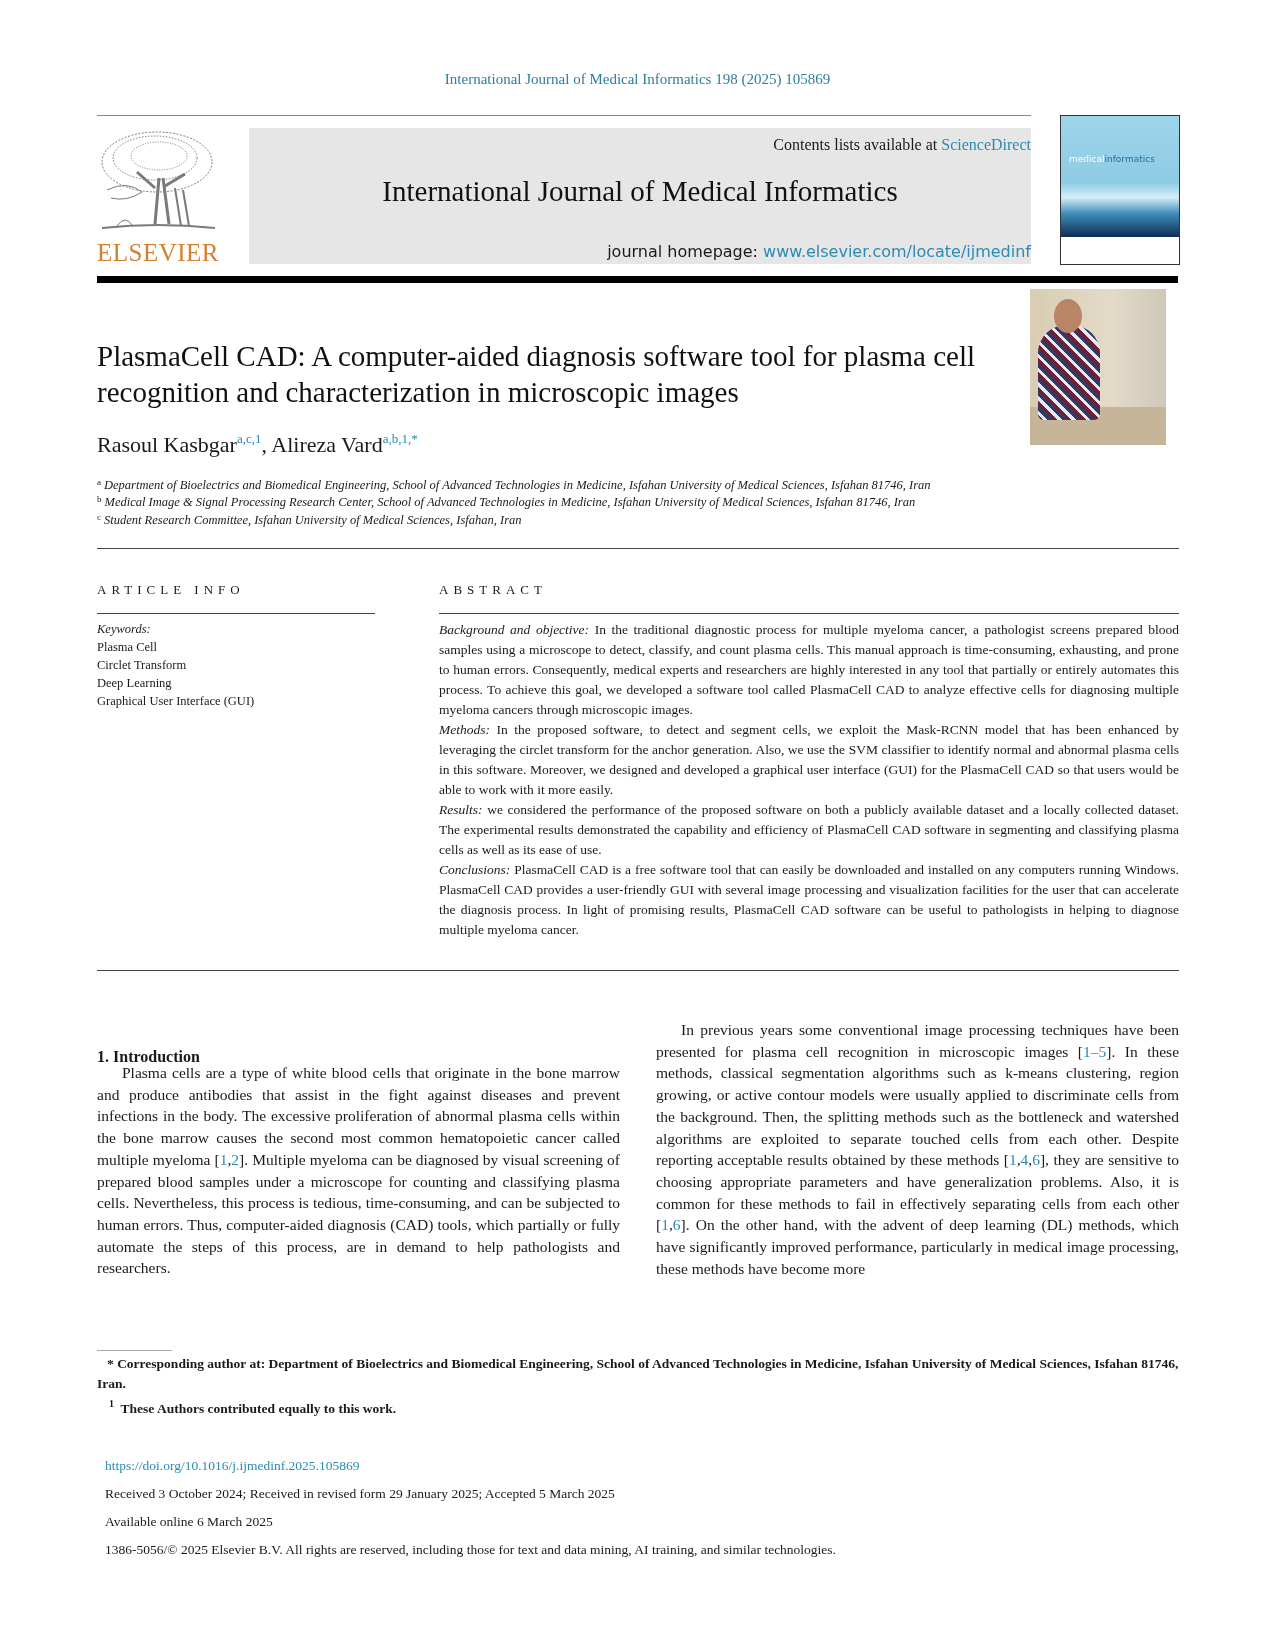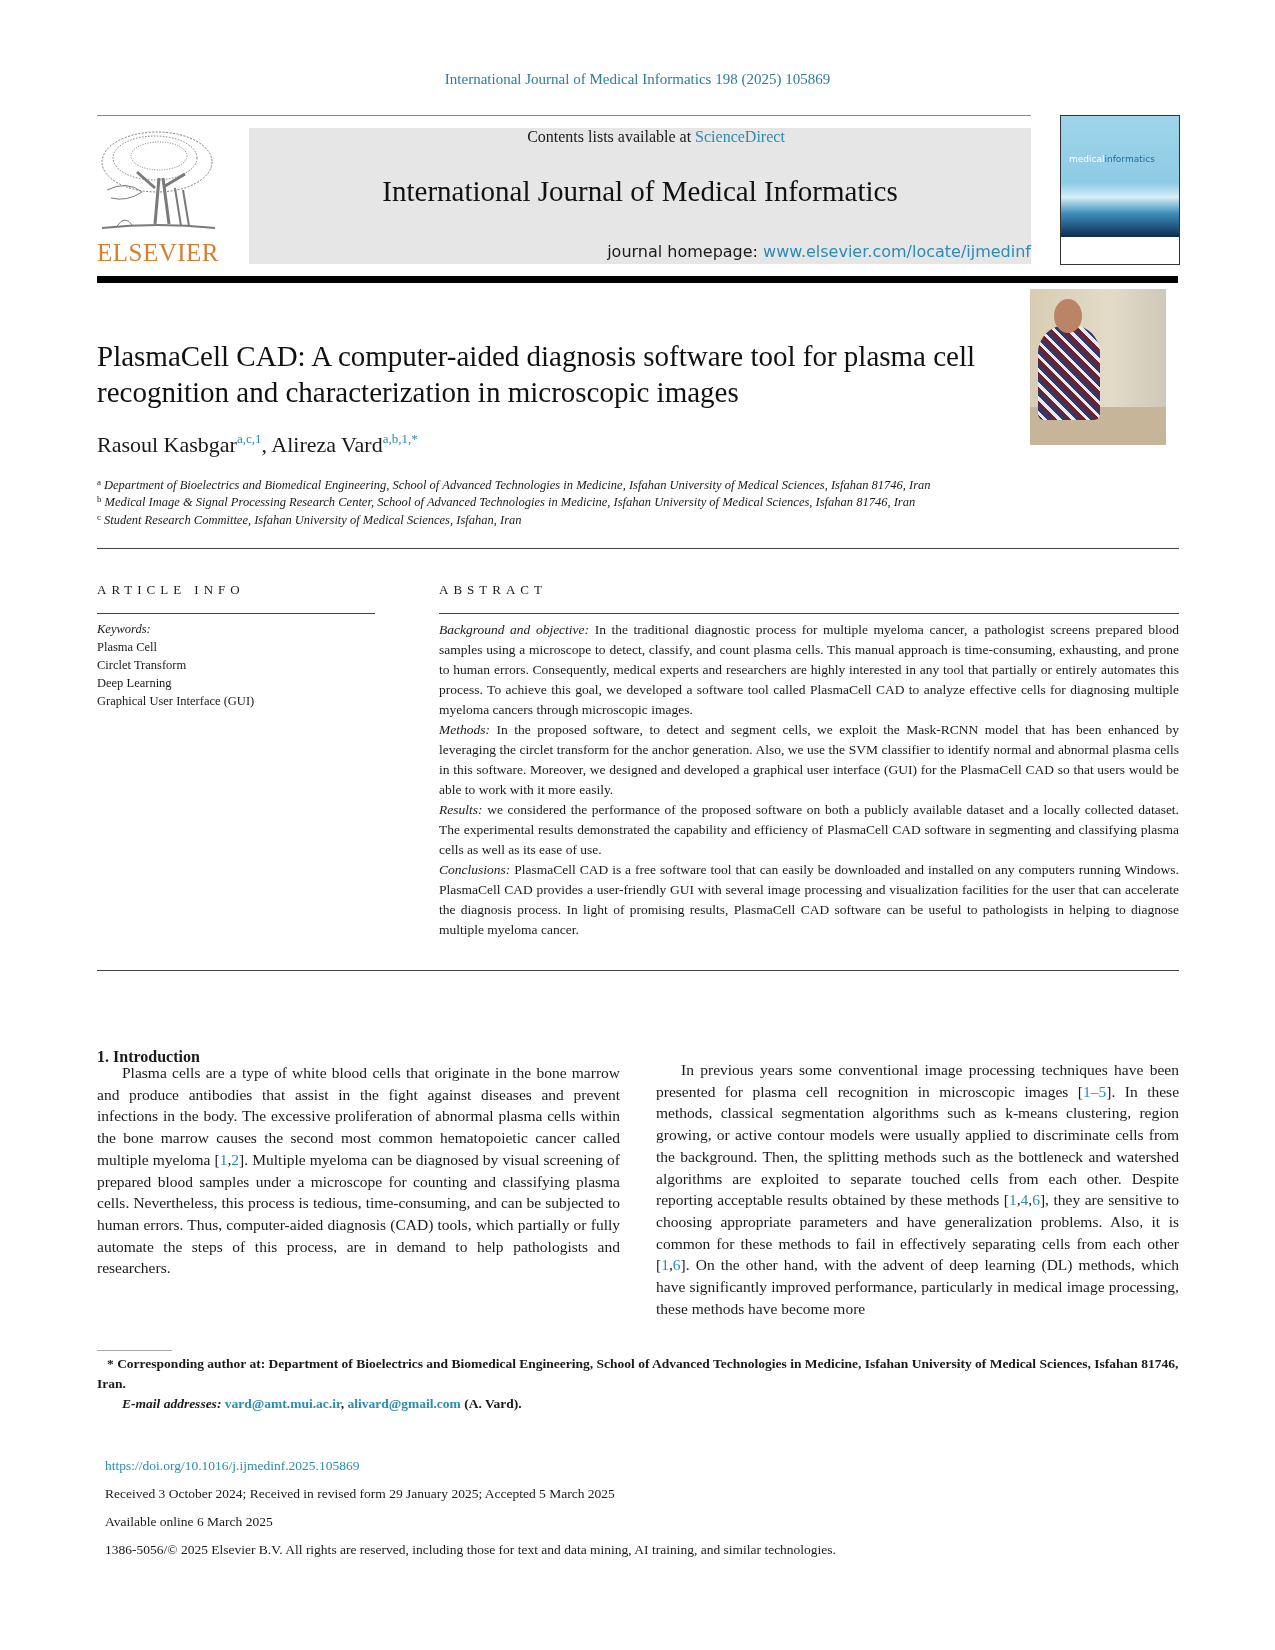--- a/index.html
+++ b/index.html
@@ -15,21 +15,21 @@
 
     #top-rule { left: 97px; top: 115px; width: 934px; height: 1px; background: #888; }
 
     
     #elsevier-logo { left: 97px; top: 128px; width: 122px; height: 138px; }
     #elsevier-wordmark { position: absolute; left: 0; bottom: 0; width: 122px; text-align: center;
       font-size: 25px; color: #d3802f; letter-spacing: 0.5px; font-family: "Liberation Serif", serif; line-height: 26px; }
 
     
     #journal-banner { left: 249px; top: 128px; width: 782px; height: 136px; background: #e6e6e6; }
-    #contents-line { position: absolute; top: 0px; width: 100%; text-align: center; font-size: 16px; padding-left: 16px; }
+    #contents-line { position: absolute; top: 8px; width: 100%; text-align: right; font-size: 16px; }
     #journal-name { position: absolute; top: 47px; width: 100%; text-align: center; font-size: 29px; color: #111; }
     #homepage-line { position: absolute; top: 114px; width: 100%; text-align: right; font-size: 16px; font-family: "DejaVu Sans", sans-serif; }
 
     
     #journal-cover { left: 1060px; top: 115px; width: 118px; height: 148px; border: 1px solid #333; overflow: hidden;
       background: linear-gradient(#9fd5ea 0%, #8dcbe4 45%, #d5eef7 55%, #3d8db9 66%, #0d2b52 82%, #ffffff 82%); }
     #cover-title { position: absolute; top: 38px; left: 8px; font-size: 9px; color: #ffffff; font-family: "DejaVu Sans", sans-serif; white-space: nowrap; }
     #cover-title b { color: #1f6f9b; font-weight: normal; }
 
     #thick-bar { left: 97px; top: 276px; width: 1081px; height: 7px; background: #000; }
@@ -58,21 +58,21 @@
     #keywords .kw-label { font-style: italic; }
 
     #abstract-body { left: 439px; top: 620px; width: 740px; font-size: 13.5px; line-height: 20px; text-align: justify; }
     #abstract-body p { margin: 0; }
     #abstract-body i { font-style: italic; }
 
     #intro-heading { left: 97px; top: 1019px; font-size: 16px; font-weight: bold; margin-top: 29px; }
     .col-text { font-size: 15.5px; line-height: 21.7px; text-align: justify; }
     .col-text p { margin: 0; text-indent: 25px; }
     #col-left { left: 97px; top: 1062px; width: 523px; }
-    #col-right { left: 656px; top: 1019px; width: 523px; margin-top: 40px; }
+    #col-right { left: 656px; top: 1019px; width: 523px; }
 
     #footnote-rule { left: 97px; top: 1350px; width: 75px; height: 1px; background: #aaa; }
     #footnotes { left: 97px; top: 1354px; width: 1082px; font-size: 13.5px; line-height: 20px; font-weight: bold; }
     #footnotes p { margin: 0; }
 
     #pub-info { left: 97px; top: 1448px; width: 1082px; font-size: 13.5px; line-height: 20px; }
     #pub-info p { margin: 8px; }
   </style>
 </head>
 <body>
@@ -158,21 +158,21 @@
   <p><span>Plasma cells are a type of white blood cells that originate in the bone marrow and produce antibodies that assist in the fight against diseases and prevent infections in the body. The excessive proliferation of abnormal plasma cells within the bone marrow causes the second most common hematopoietic cancer called multiple myeloma [</span><span class="link">1</span><span>,</span><span class="link">2</span><span>]. Multiple myeloma can be diagnosed by visual screening of prepared blood samples under a microscope for counting and classifying plasma cells. Nevertheless, this process is tedious, time-consuming, and can be subjected to human errors. Thus, computer-aided diagnosis (CAD) tools, which partially or fully automate the steps of this process, are in demand to help pathologists and researchers.</span></p>
 </div>
 
 <div id="col-right" class="abs col-text">
   <p><span>In previous years some conventional image processing techniques have been presented for plasma cell recognition in microscopic images [</span><span class="link">1–5</span><span>]. In these methods, classical segmentation algorithms such as k-means clustering, region growing, or active contour models were usually applied to discriminate cells from the background. Then, the splitting methods such as the bottleneck and watershed algorithms are exploited to separate touched cells from each other. Despite reporting acceptable results obtained by these methods [</span><span class="link">1</span>,<span class="link">4</span>,<span class="link">6</span><span>], they are sensitive to choosing appropriate parameters and have generalization problems. Also, it is common for these methods to fail in effectively separating cells from each other [</span><span class="link">1</span>,<span class="link">6</span><span>]. On the other hand, with the advent of deep learning (DL) methods, which have significantly improved performance, particularly in medical image processing, these methods have become more</span></p>
 </div>
 
 <div id="footnote-rule" class="abs"></div>
 <div id="footnotes" class="abs">
   <p style="text-indent:10px">* Corresponding author at: Department of Bioelectrics and Biomedical Engineering, School of Advanced Technologies in Medicine, Isfahan University of Medical Sciences, Isfahan 81746, Iran.</p>
-  <p style="padding-left:25px"><i>E-mail addresses:</i> <span class="link">vard@amt.mui.ac.ir</span>, <span class="link">alivard@gmail.com</span><span> (A. Vard).</span></p>
+  <p style="padding-left:12px"><sup style="font-size:10px">1</sup>&nbsp; <span>These Authors contributed equally to this work.</span></p>
 </div>
 
 <div id="pub-info" class="abs">
   <p class="link">https://doi.org/10.1016/j.ijmedinf.2025.105869</p>
   <p>Received 3 October 2024; Received in revised form 29 January 2025; Accepted 5 March 2025</p>
   <p>Available online 6 March 2025</p>
   <p>1386-5056/© 2025 Elsevier B.V. All rights are reserved, including those for text and data mining, AI training, and similar technologies.</p>
 </div>
 
 </body></html>

